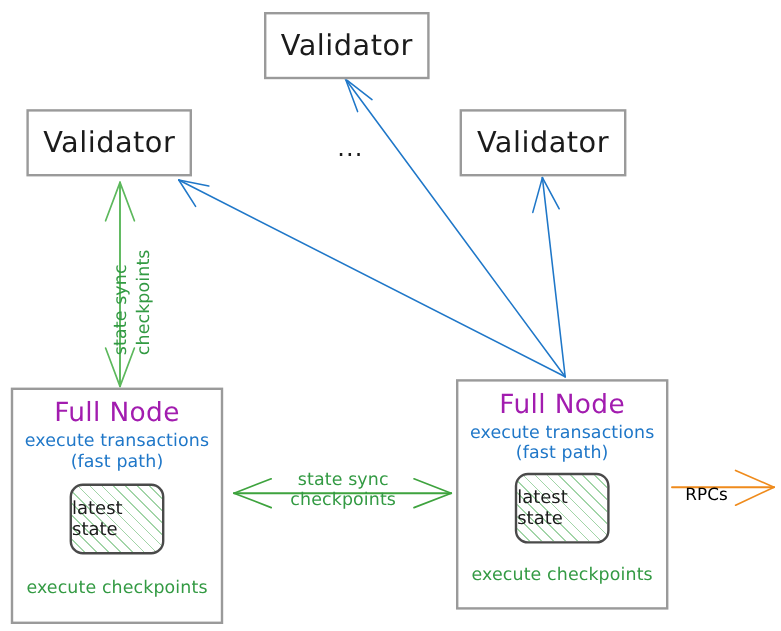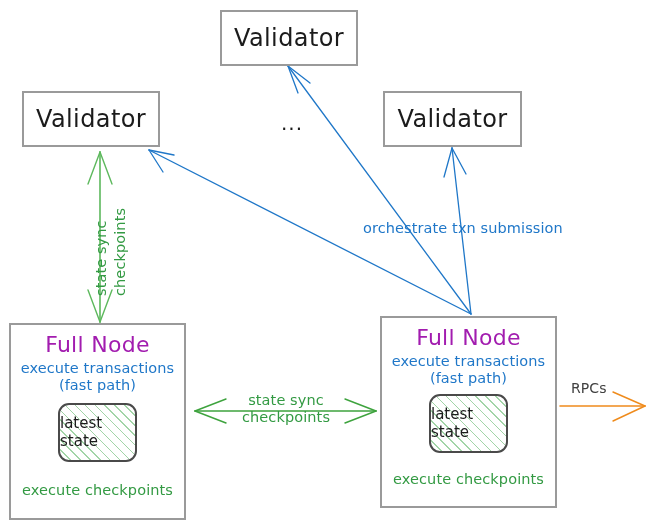--- a/index.html
+++ b/index.html
@@ -64,23 +64,24 @@
     letter-spacing: 0.1px;
   }
   .green-text {
     color: #339a43;
     font-size: 14.5px;
     line-height: 1.2;
     text-align: center;
     letter-spacing: 0.1px;
   }
   .orange-text {
-    color: #404040;
+    color: #000000;
     font-size: 14px;
     letter-spacing: 0.1px;
+    margin-top: 25px;
   }
 
   
   .state-box {
     position: relative;
     box-sizing: border-box;
     border: 2px solid #4a4a4a;
     border-radius: 11px;
     background-color: #ffffff;
     background-image: repeating-linear-gradient(
@@ -185,21 +186,20 @@
 
   <div class="node validator-box" style="left:383px; top:91px; width:139px; height:56px;">
     <span class="validator-label">Validator</span>
   </div>
 
   <div class="ellipsis-label" style="left:281px; top:113px;">...</div>
 
   <div class="vert-label" style="left:93px; top:296px;">state sync</div>
   <div class="vert-label" style="left:112px; top:296px;">checkpoints</div>
 
-  <div class="float-label blue-text" style="left:363px; top:220px;">orchestrate txn submission</div>
 
   <div class="float-label center-col" style="left:226px; top:392px; width:120px;">
     <span class="green-text">state sync</span>
     <span class="green-text">checkpoints</span>
   </div>
 
   <div class="float-label orange-text" style="left:571px; top:380px;">RPCs</div>
 
   <div class="node fullnode-box" style="left:9px; top:323px; width:177px; height:197px;">
     <div class="fullnode-title">Full Node</div>

